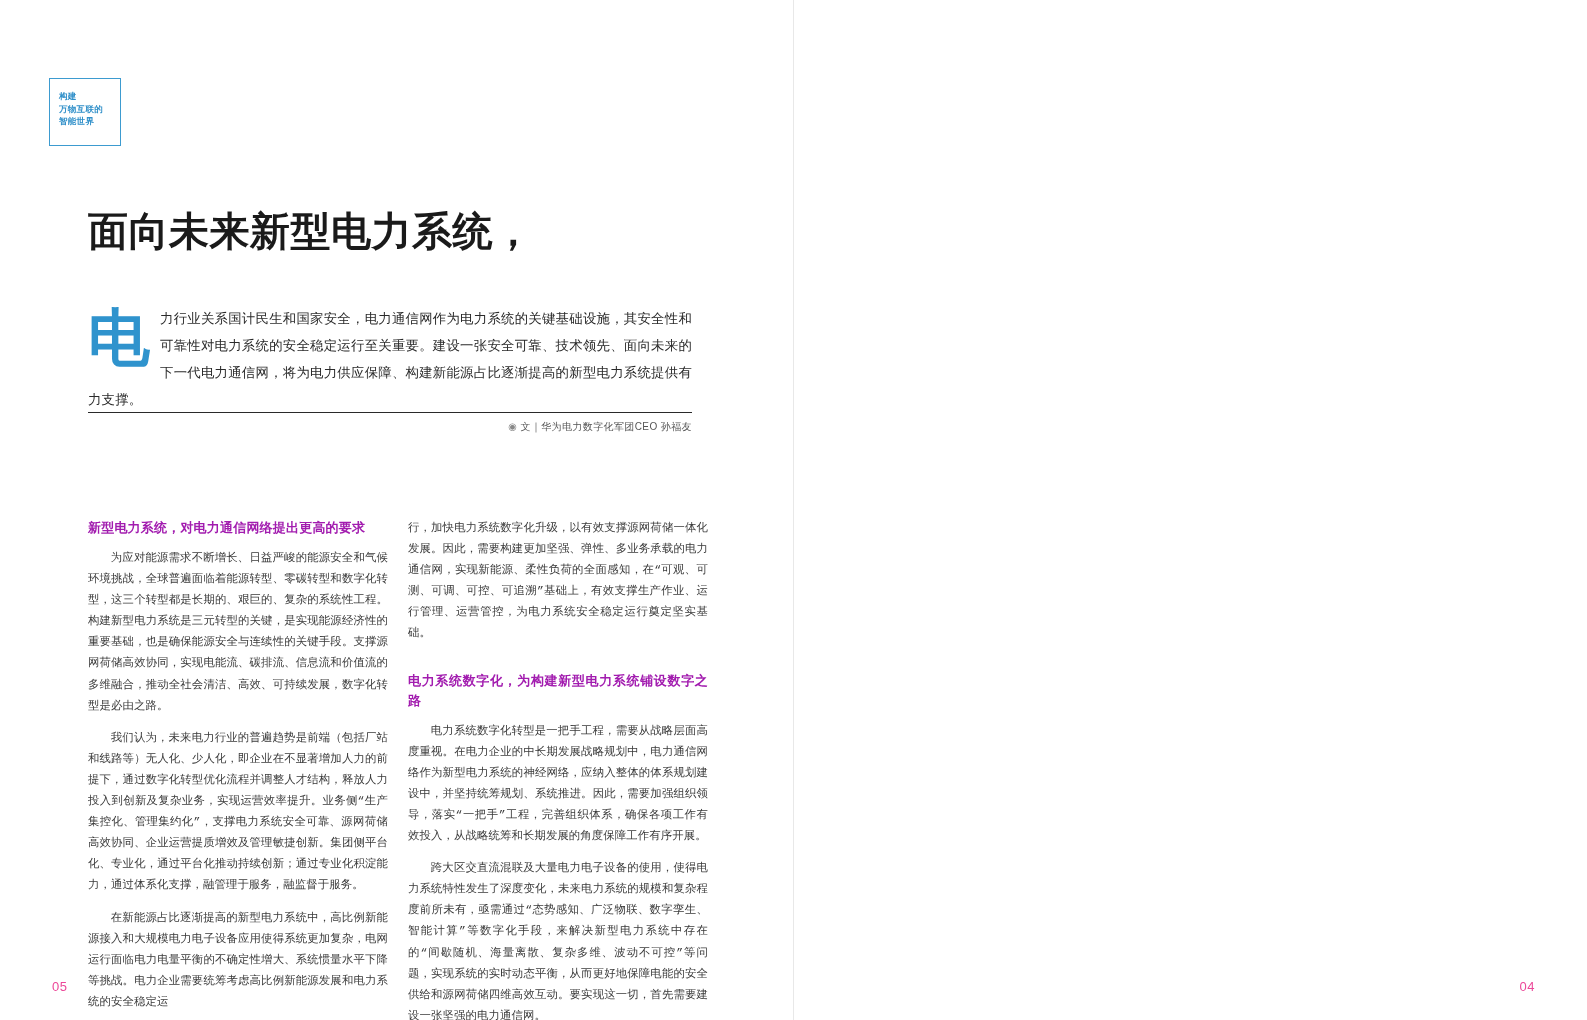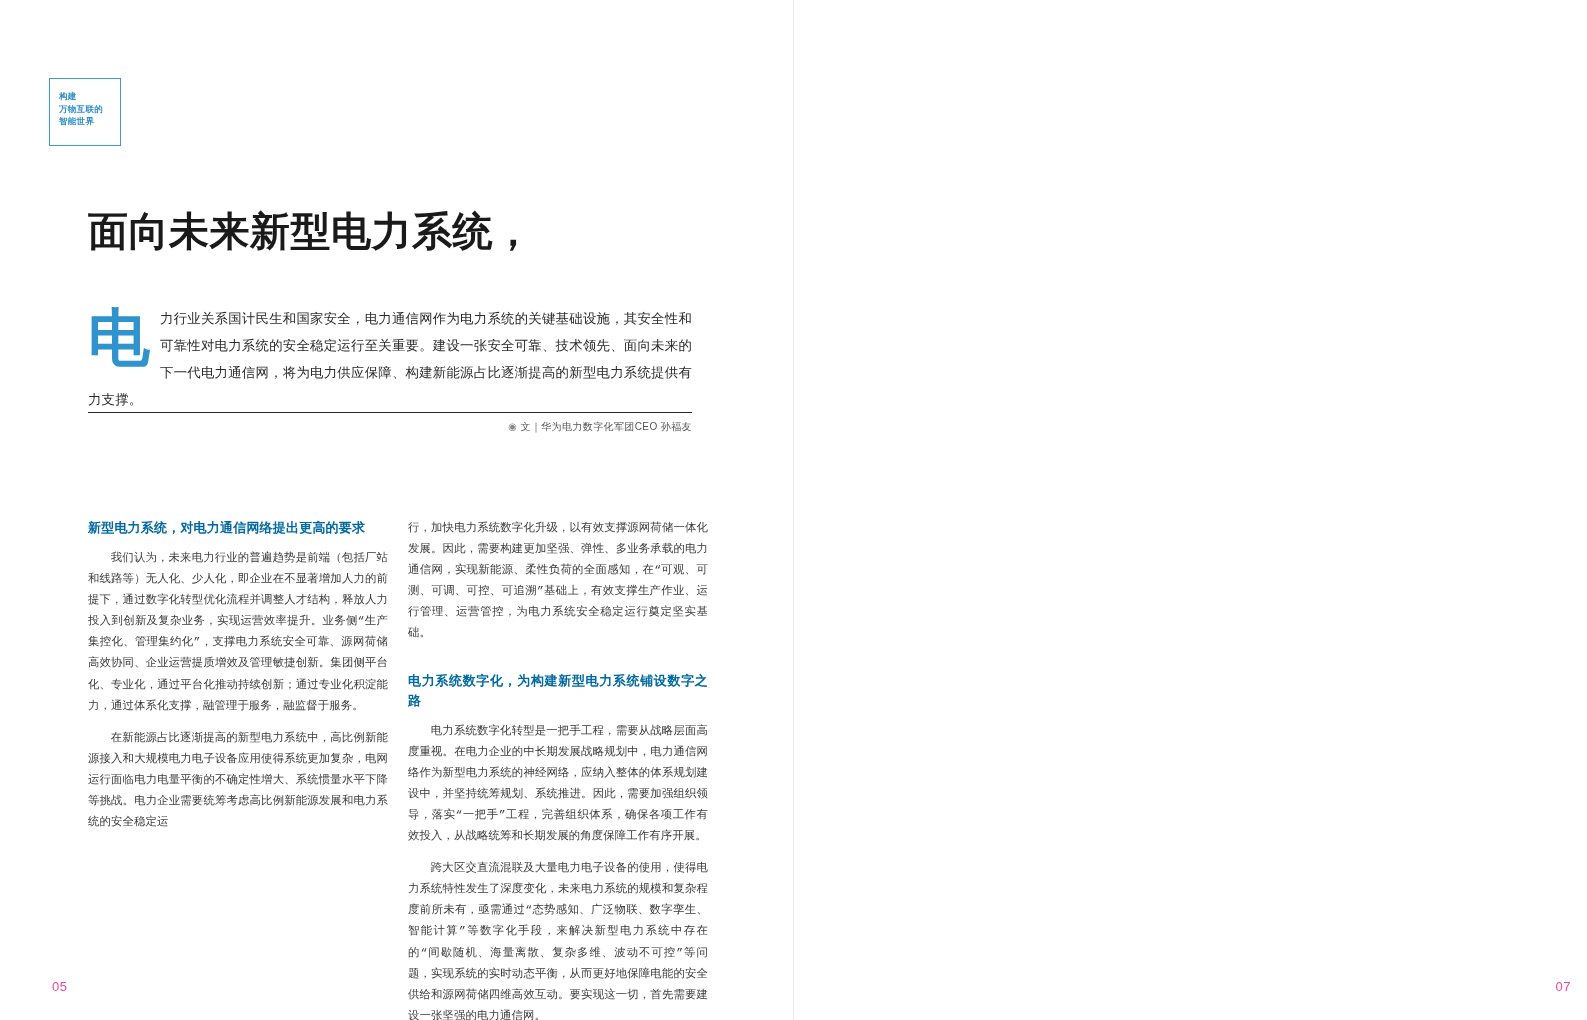--- a/index.html
+++ b/index.html
@@ -1,18 +1,18 @@
 <!DOCTYPE html>
 <html><head>
 <meta charset="utf-8">
 <style>
   html,body{margin:0;padding:0;background:#ffffff;}
   body{width:1587px;height:1020px;font-family:"Liberation Sans","DejaVu Sans",sans-serif;}
   .spread{position:relative;width:1587px;height:1020px;background:#fff;overflow:hidden;}
-  .page{position:absolute;top:0;height:1020px;background:#fff;padding-left:36px;}
+  .page{position:absolute;top:0;height:1020px;background:#fff;}
   .page-left{left:0;width:793px;}
   .page-right{left:794px;width:793px;}
   .gutter{position:absolute;left:793px;top:0;width:1px;height:1020px;background:#e8e8e8;}
 
   
   .brandbox{position:absolute;left:49px;top:78px;width:72px;height:68px;}
   .bb-frame{position:absolute;left:0;top:0;width:72px;height:68px;box-sizing:border-box;border:1.4px solid #3d9bd0;}
   .bb-text{position:absolute;left:10px;top:12px;font-size:8.5px;line-height:12.5px;color:#2f8fc9;font-weight:bold;letter-spacing:.3px;}
 
   
@@ -23,21 +23,21 @@
   .dropcap{float:left;width:62px;height:66px;margin:2px 10px 0 0;color:#2f93cd;font-size:62px;line-height:62px;font-weight:bold;}
   .lead-text{font-size:13.4px;line-height:27px;color:#2a2a2a;text-align:justify;letter-spacing:.2px;}
   .rule{position:absolute;left:88px;top:412px;width:604px;height:1px;background:#2a2a2a;}
   .byline{position:absolute;left:88px;top:420px;width:604px;text-align:right;font-size:10px;color:#555;letter-spacing:.4px;}
   .byline .dot{color:#888;}
 
   
   .col{position:absolute;font-size:11.4px;line-height:21.1px;color:#3a3a3a;text-align:justify;letter-spacing:.1px;}
   .col p{margin:0 0 11px 0;text-indent:2em;font-family:Liberation Mono, monospace;}
   .col p.noindent{text-indent:0;}
-  h3.sub{margin:0 0 10px 0;font-size:13px;line-height:20px;color:#0369a1;font-weight:bold;letter-spacing:.2px;}
+  h3.sub{margin:0 0 10px 0;font-size:13px;line-height:20px;color:#a21caf;font-weight:bold;letter-spacing:.2px;}
   h3.sub.tight{margin-top:26px;}
   .L1{left:88px;top:518px;width:300px;}
   .L2{left:408px;top:518px;width:300px;}
 
   
   .pageno{position:absolute;bottom:26px;font-size:13px;color:#ec4899;letter-spacing:.5px;}
   .pageno.left{left:52px;}
   .pageno.right{right:52px;}
 </style>
 </head>
@@ -66,34 +66,35 @@
     </div>
 
     <div class="rule"></div>
     <div class="byline">
       <span class="dot">◉</span>
       <span>文｜华为电力数字化军团CEO 孙福友</span>
     </div>
 
     <div class="col L1">
       <h3 class="sub">新型电力系统，对电力通信网络提出更高的要求</h3>
+      <p>为应对能源需求不断增长、日益严峻的能源安全和气候环境挑战，全球普遍面临着能源转型、零碳转型和数字化转型，这三个转型都是长期的、艰巨的、复杂的系统性工程。构建新型电力系统是三元转型的关键，是实现能源经济性的重要基础，也是确保能源安全与连续性的关键手段。支撑源网荷储高效协同，实现电能流、碳排流、信息流和价值流的多维融合，推动全社会清洁、高效、可持续发展，数字化转型是必由之路。</p>
       <p>我们认为，未来电力行业的普遍趋势是前端（包括厂站和线路等）无人化、少人化，即企业在不显著增加人力的前提下，通过数字化转型优化流程并调整人才结构，释放人力投入到创新及复杂业务，实现运营效率提升。业务侧“生产集控化、管理集约化”，支撑电力系统安全可靠、源网荷储高效协同、企业运营提质增效及管理敏捷创新。集团侧平台化、专业化，通过平台化推动持续创新；通过专业化积淀能力，通过体系化支撑，融管理于服务，融监督于服务。</p>
       <p>在新能源占比逐渐提高的新型电力系统中，高比例新能源接入和大规模电力电子设备应用使得系统更加复杂，电网运行面临电力电量平衡的不确定性增大、系统惯量水平下降等挑战。电力企业需要统筹考虑高比例新能源发展和电力系统的安全稳定运</p>
     </div>
 
     <div class="col L2">
       <p class="noindent">行，加快电力系统数字化升级，以有效支撑源网荷储一体化发展。因此，需要构建更加坚强、弹性、多业务承载的电力通信网，实现新能源、柔性负荷的全面感知，在“可观、可测、可调、可控、可追溯”基础上，有效支撑生产作业、运行管理、运营管控，为电力系统安全稳定运行奠定坚实基础。</p>
       <h3 class="sub tight">电力系统数字化，为构建新型电力系统铺设数字之路</h3>
       <p>电力系统数字化转型是一把手工程，需要从战略层面高度重视。在电力企业的中长期发展战略规划中，电力通信网络作为新型电力系统的神经网络，应纳入整体的体系规划建设中，并坚持统筹规划、系统推进。因此，需要加强组织领导，落实“一把手”工程，完善组织体系，确保各项工作有效投入，从战略统筹和长期发展的角度保障工作有序开展。</p>
       <p>跨大区交直流混联及大量电力电子设备的使用，使得电力系统特性发生了深度变化，未来电力系统的规模和复杂程度前所未有，亟需通过“态势感知、广泛物联、数字孪生、智能计算”等数字化手段，来解决新型电力系统中存在的“间歇随机、海量离散、复杂多维、波动不可控”等问题，实现系统的实时动态平衡，从而更好地保障电能的安全供给和源网荷储四维高效互动。要实现这一切，首先需要建设一张坚强的电力通信网。</p>
     </div>
 
     <div class="pageno left">05</div>
   </div>
 
   <div class="gutter"></div>
 
   <div class="page page-right">
 
-    <div class="pageno right">07</div>
+    <div class="pageno right">04</div>
   </div>
 
 </div>
 
 </body></html>

